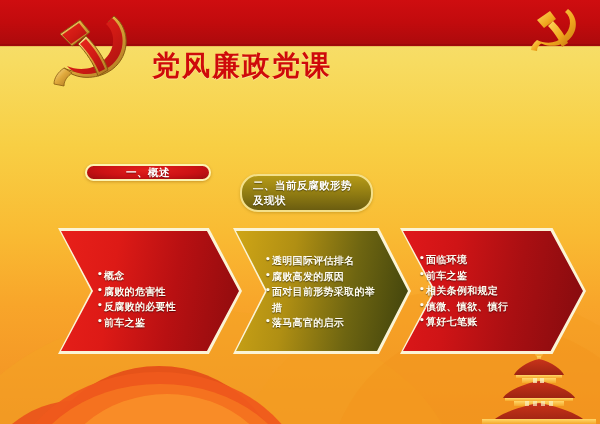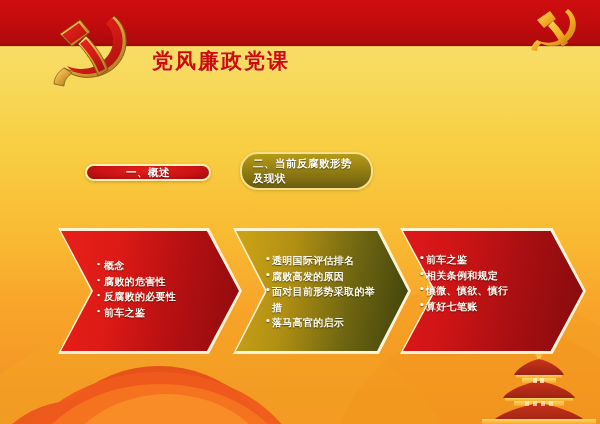--- a/index.html
+++ b/index.html
@@ -80,21 +80,21 @@
     position: absolute;
   }
   .emblem.big { left: 38px; top: 2px; width: 108px; height: 92px; }
   .emblem.small { left: 526px; top: 2px; width: 58px; height: 50px; }
 
   
   .title {
     position: absolute;
     left: 152px;
     top: 49px;
-    font-size: 21px;
+    font-size: 28px;
     font-weight: bold;
     color: #cf0a0a;
     letter-spacing: 2px;
     line-height: 1.2;
     white-space: nowrap;
     text-shadow: 0 1px 0 rgba(255,255,255,.35);
     font-family: "DejaVu Sans", "Liberation Sans", sans-serif;
   }
 
   
@@ -115,21 +115,21 @@
     text-shadow: 0 1px 1px rgba(0,0,0,.45);
     font-family: "DejaVu Sans", "Liberation Sans", sans-serif;
   }
   .pill.p1 {
     left: 85px; top: 164px; width: 126px; height: 17px;
     background: radial-gradient(ellipse at 50% 30%, #e3201c 0%, #cc1214 55%, #9e0c0e 100%);
     border: 2px solid #fdf3b0;
     box-shadow: 0 1px 3px rgba(120,60,0,.35);
   }
   .pill.p2 {
-    left: 240px; top: 152px; width: 133px; height: 38px;
+    left: 240px; top: 174px; width: 133px; height: 38px;
     background: linear-gradient(180deg, #b69a17 0%, #8e7a12 55%, #6b5d10 100%);
     border: 2px solid #f4e08a;
     box-shadow: 0 1px 3px rgba(120,90,0,.3);
     justify-content: flex-start;
     text-align: left;
     padding-left: 11px;
   }
   .pill.p3 {
     left: 398px; top: 164px; width: 160px; height: 32px;
     background: radial-gradient(ellipse at 50% 30%, #e3201c 0%, #c81214 55%, #9b0c0e 100%);
@@ -187,21 +187,21 @@
     font-family: "DejaVu Sans", "Liberation Sans", sans-serif;
   }
   .chev-text ul { margin: 0; padding: 0; list-style: none; }
   .chev-text li { position: relative; padding-left: 7px; white-space: nowrap; }
   .chev-text li::before {
     content: "•";
     position: absolute;
     left: 0; top: 0;
     font-size: 9px;
   }
-  .t1 { left: 97px; top: 258px; font-family: Liberation Serif, serif; }
+  .t1 { left: 97px; top: 268px; }
   .t2 { left: 253px; top: 253px; margin-left: 12px; }
   .t3 { left: 419px; top: 252px; }
   .t2 li.wrap { white-space: normal; width: 108px; }
 
   
   .ribbon {
     position: absolute;
     left: 0; bottom: 0;
     width: 330px; height: 74px;
     overflow: hidden;
@@ -314,20 +314,21 @@
     <ul>
       <li>透明国际评估排名</li>
       <li>腐败高发的原因</li>
       <li class="wrap">面对目前形势采取的举措</li>
       <li>落马高官的启示</li>
     </ul>
   </div>
 
   <div class="chev-text t3">
     <ul>
+      <li>面临环境</li>
       <li>前车之鉴</li>
       <li>相关条例和规定</li>
       <li>慎微、慎欲、慎行</li>
       <li>算好七笔账</li>
     </ul>
   </div>
 
   <div class="ribbon noevt">
     <div class="rib r5"></div>
     <div class="rib r3"></div>

